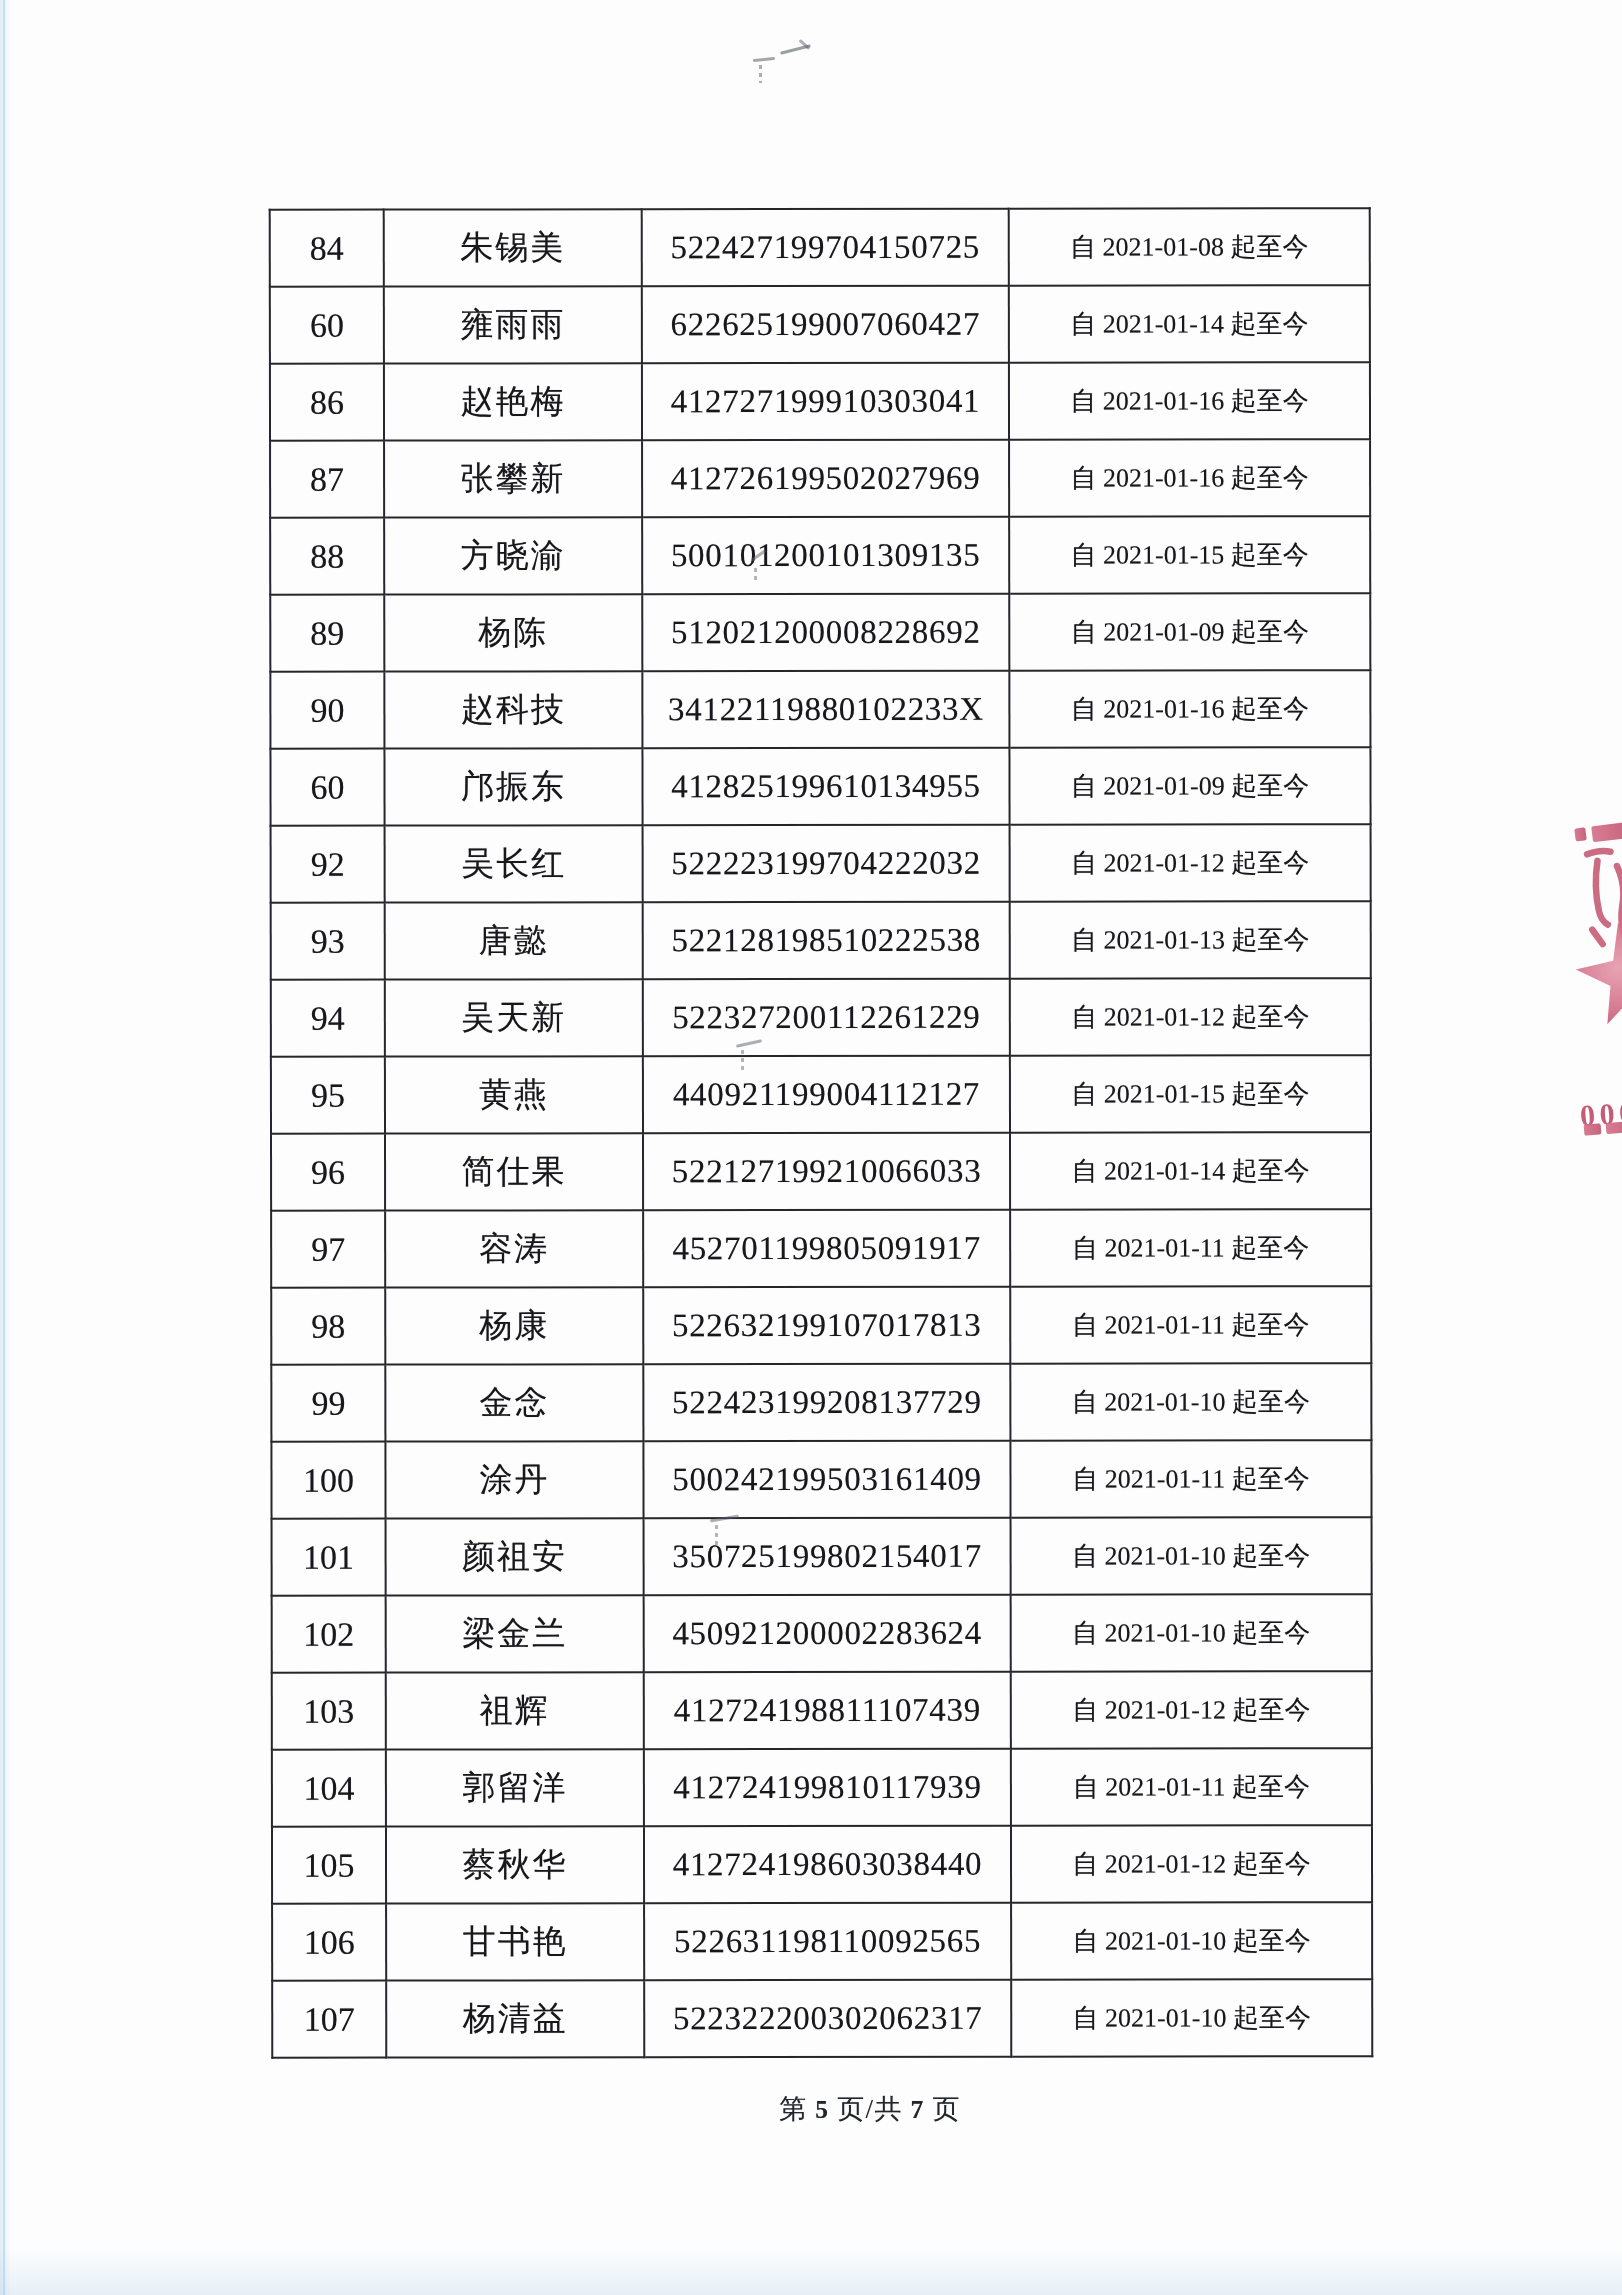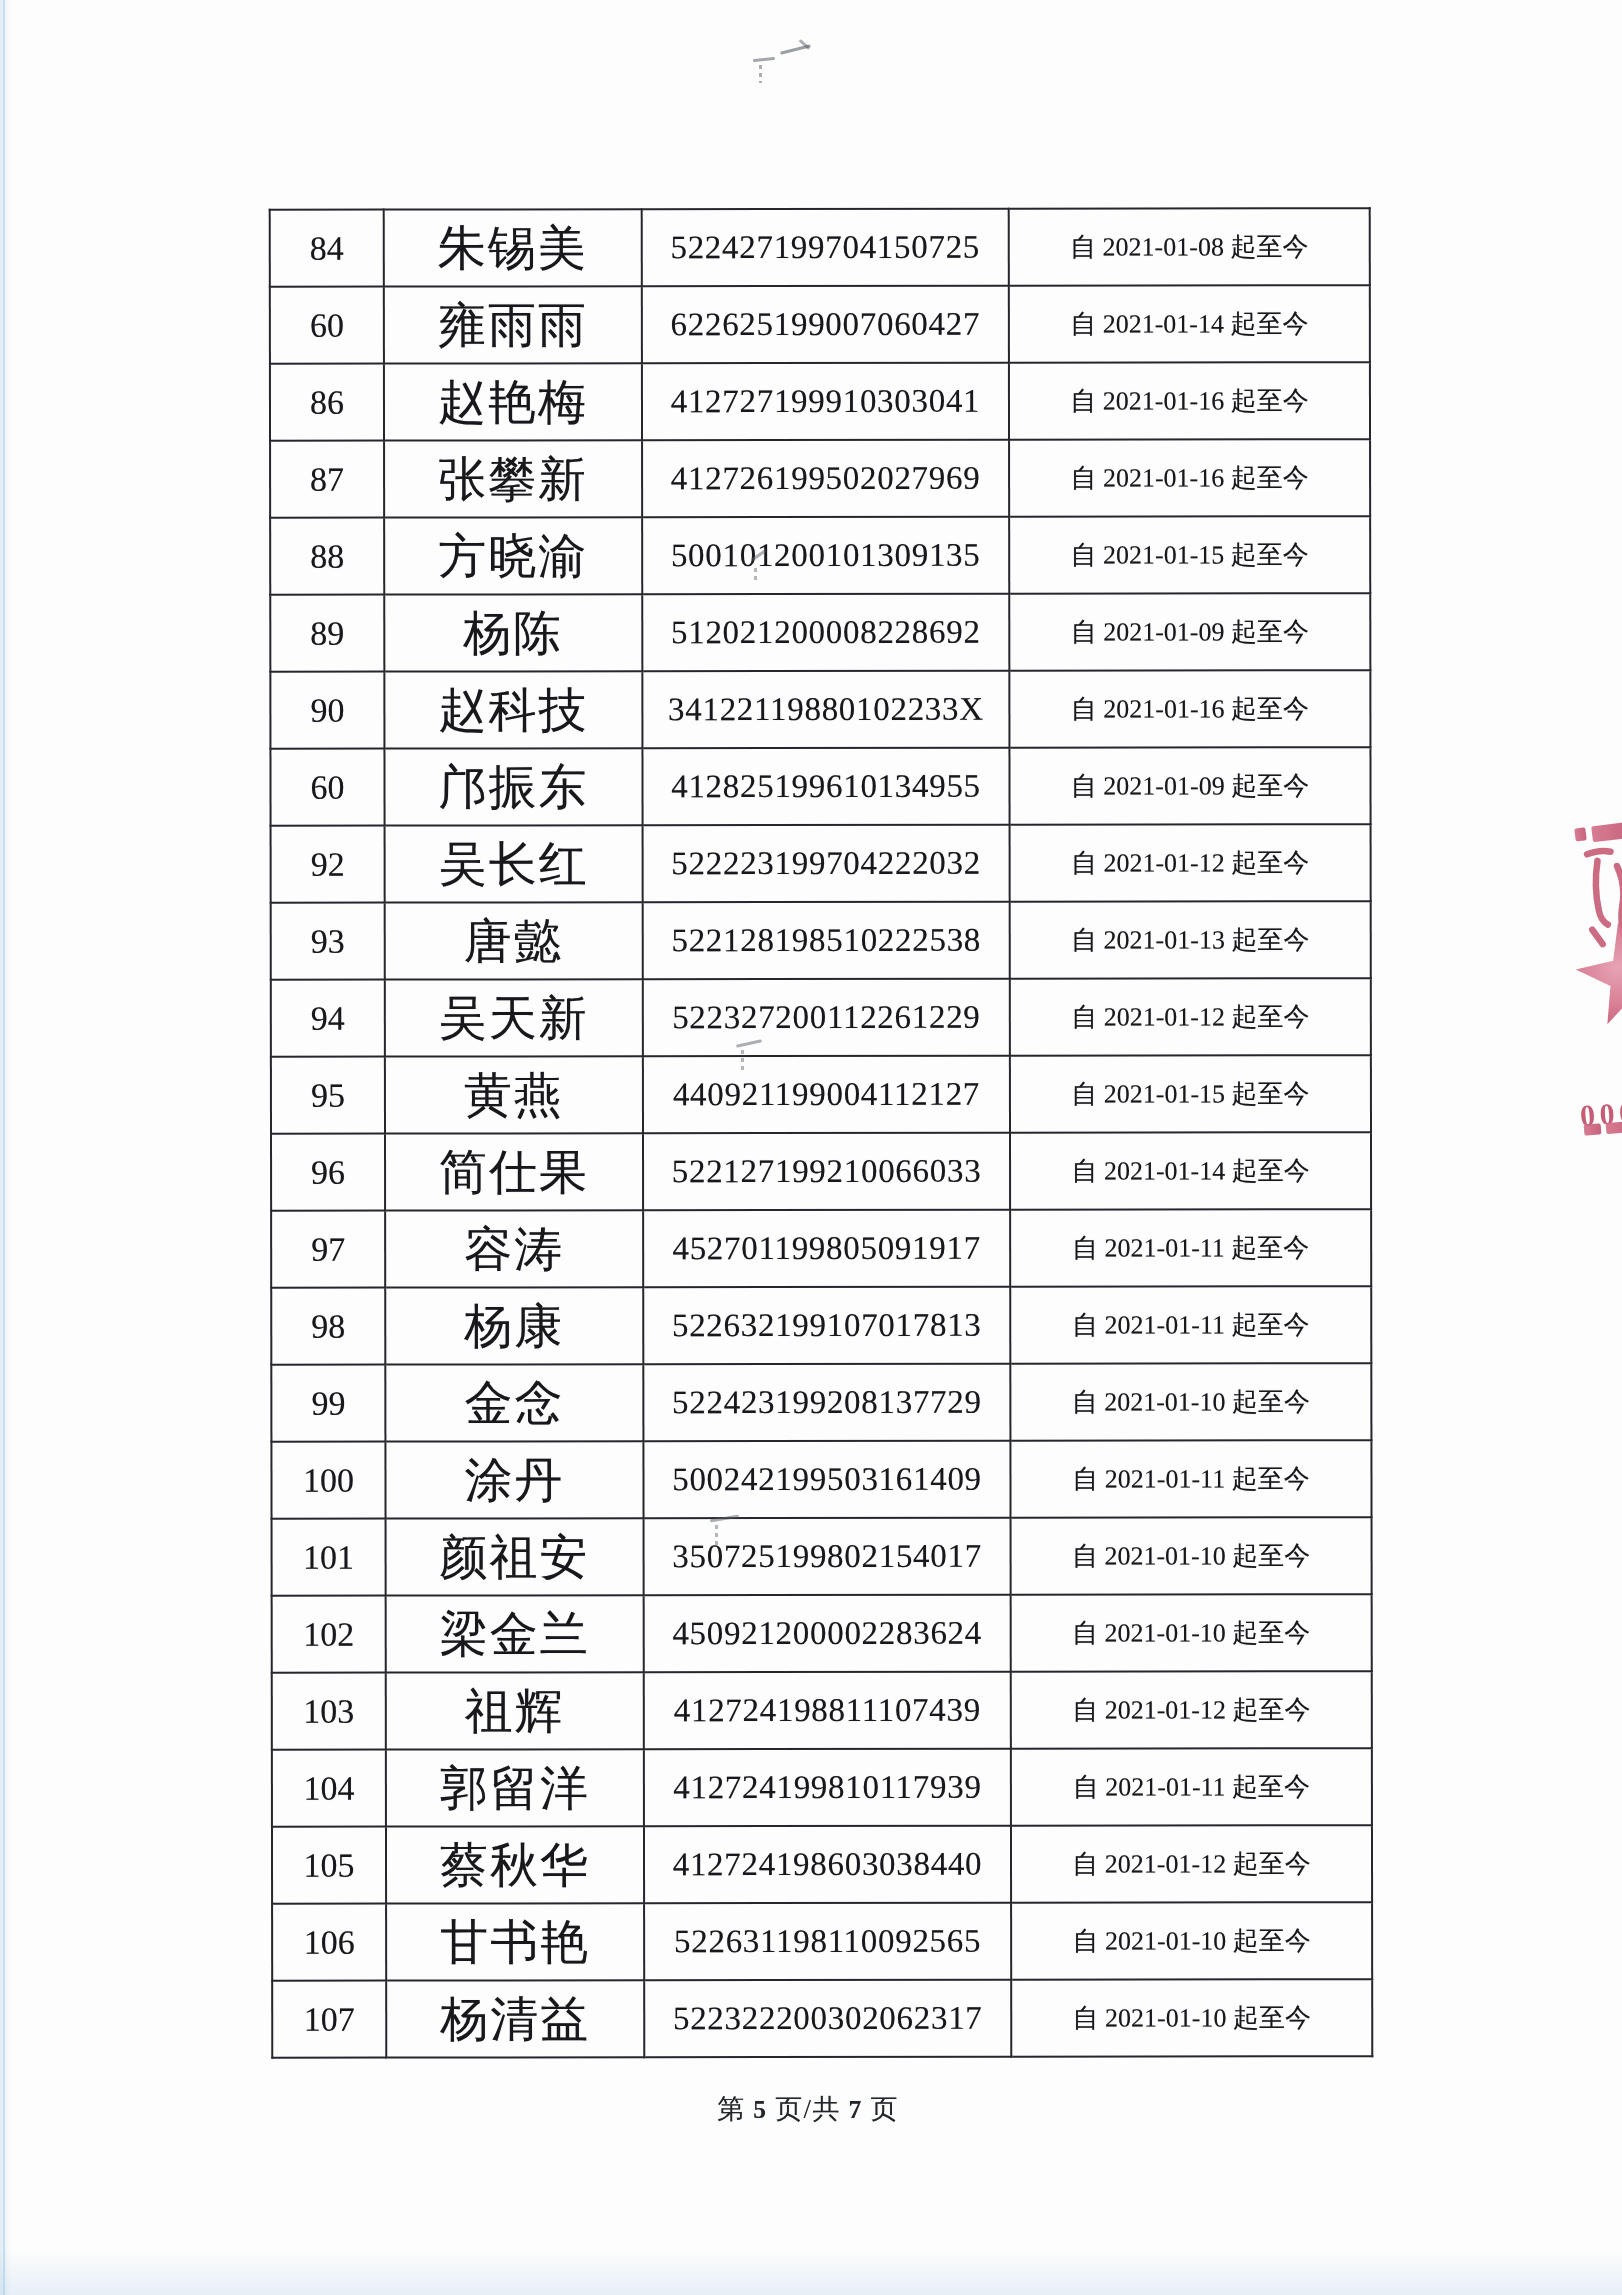--- a/index.html
+++ b/index.html
@@ -27,27 +27,27 @@
   table.roster td{
     border:2px solid #26262c;
     text-align:center;vertical-align:middle;
     color:#17171c;
     text-shadow:0 0 0.7px rgba(25,25,30,.45);
     overflow:hidden;white-space:nowrap;
     padding:0;
   }
   table.roster tr{height:77px;}
   td.no{font-size:34px;margin-top:14px;}
-  td.name{font-size:48px;letter-spacing:2px;}
+  td.name{font-size:33px;letter-spacing:2px;}
   td.idnum{font-size:33px;letter-spacing:0.7px;}
   td.period{font-size:26px;}
 
   
   .footer{
-    position:absolute;left:808px;top:2091px;transform:translateX(-50%);
+    position:absolute;left:870px;top:2091px;transform:translateX(-50%);
     font-size:27px;color:#22262b;letter-spacing:1.3px;white-space:nowrap;
     text-shadow:0 0 0.7px rgba(25,25,30,.4);
   }
   .footer .num{font-weight:bold;font-size:25.5px;margin:0 7.9px;}
 
   
   .stamp-bar{position:absolute;background:linear-gradient(90deg,#d4718a,#c25670);
     border-radius:2px;opacity:.92;}
   .stamp-svg{position:absolute;}
   .stamp-digits{

